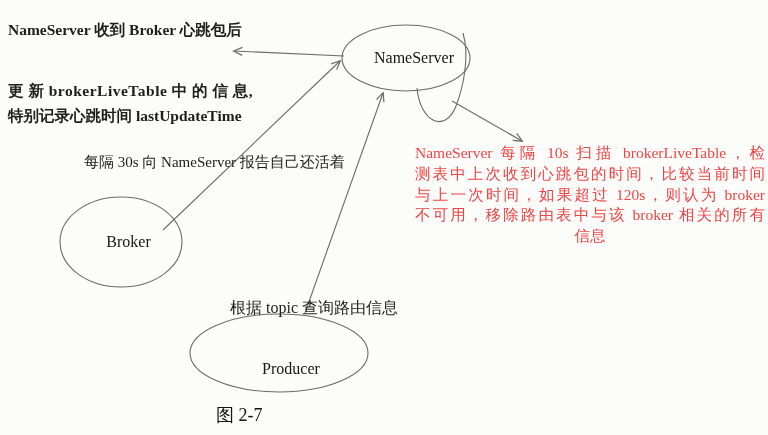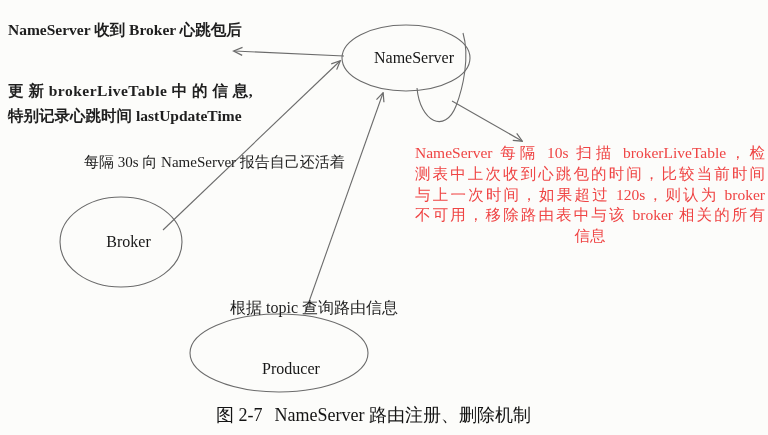--- a/index.html
+++ b/index.html
@@ -110,16 +110,15 @@
   <div class="note-right">
     <div class="jline">NameServer 每隔 10s 扫描 brokerLiveTable，检</div>
     <div class="jline">测表中上次收到心跳包的时间，比较当前时间</div>
     <div class="jline">与上一次时间，如果超过 120s，则认为 broker</div>
     <div class="jline">不可用，移除路由表中与该 broker 相关的所有</div>
     <div class="lastline">信息</div>
   </div>
 
   <div class="caption">
     <span>图 2-7</span>
-    <span>NameServer 路由注册、删除机制</span>
   </div>
 
 </div>
 
 </body></html>

